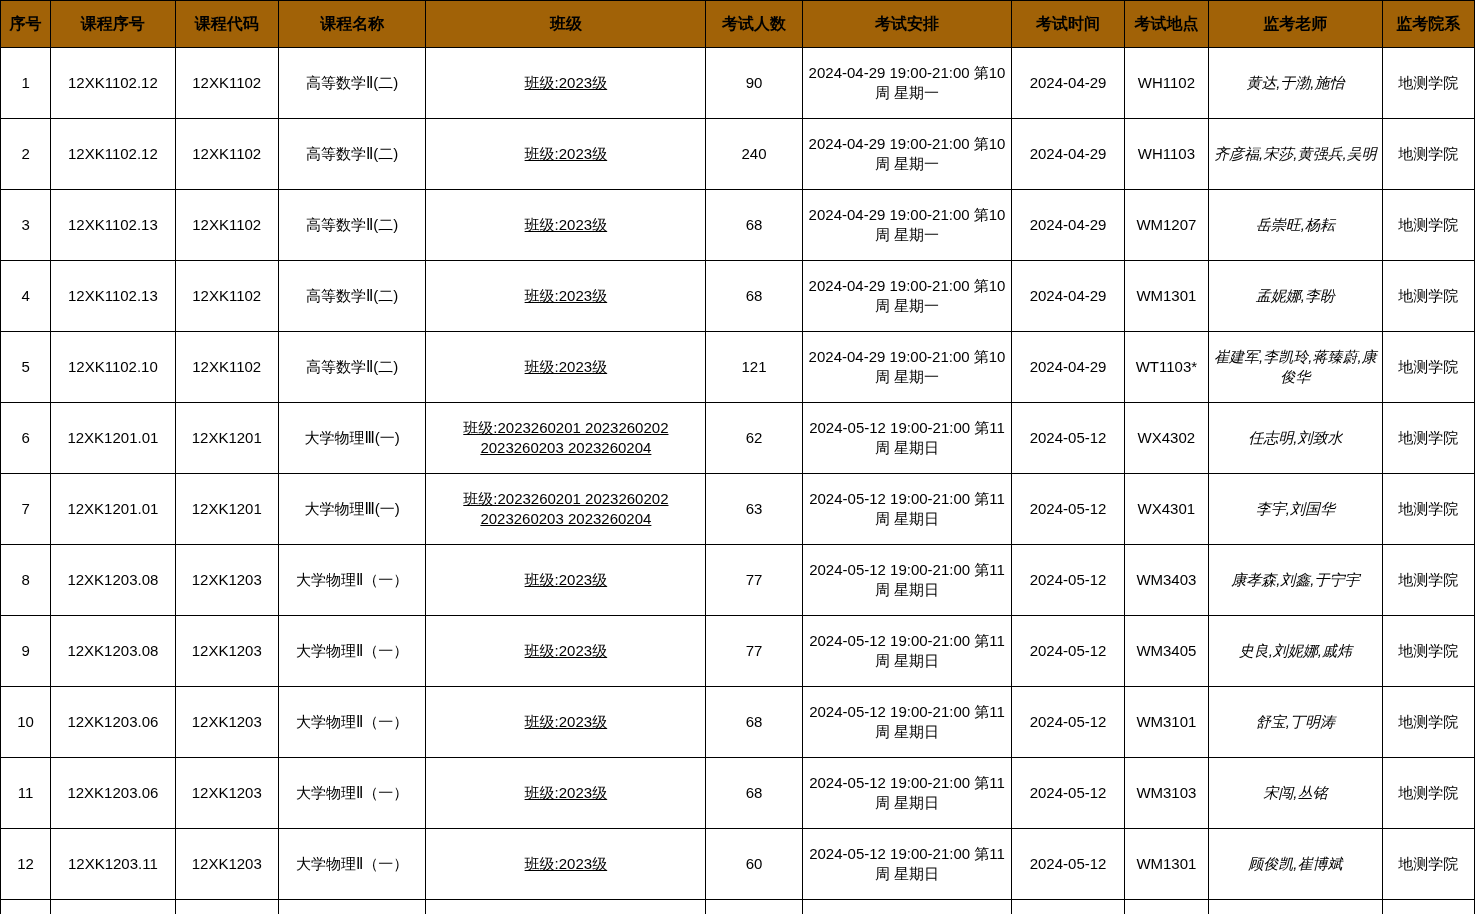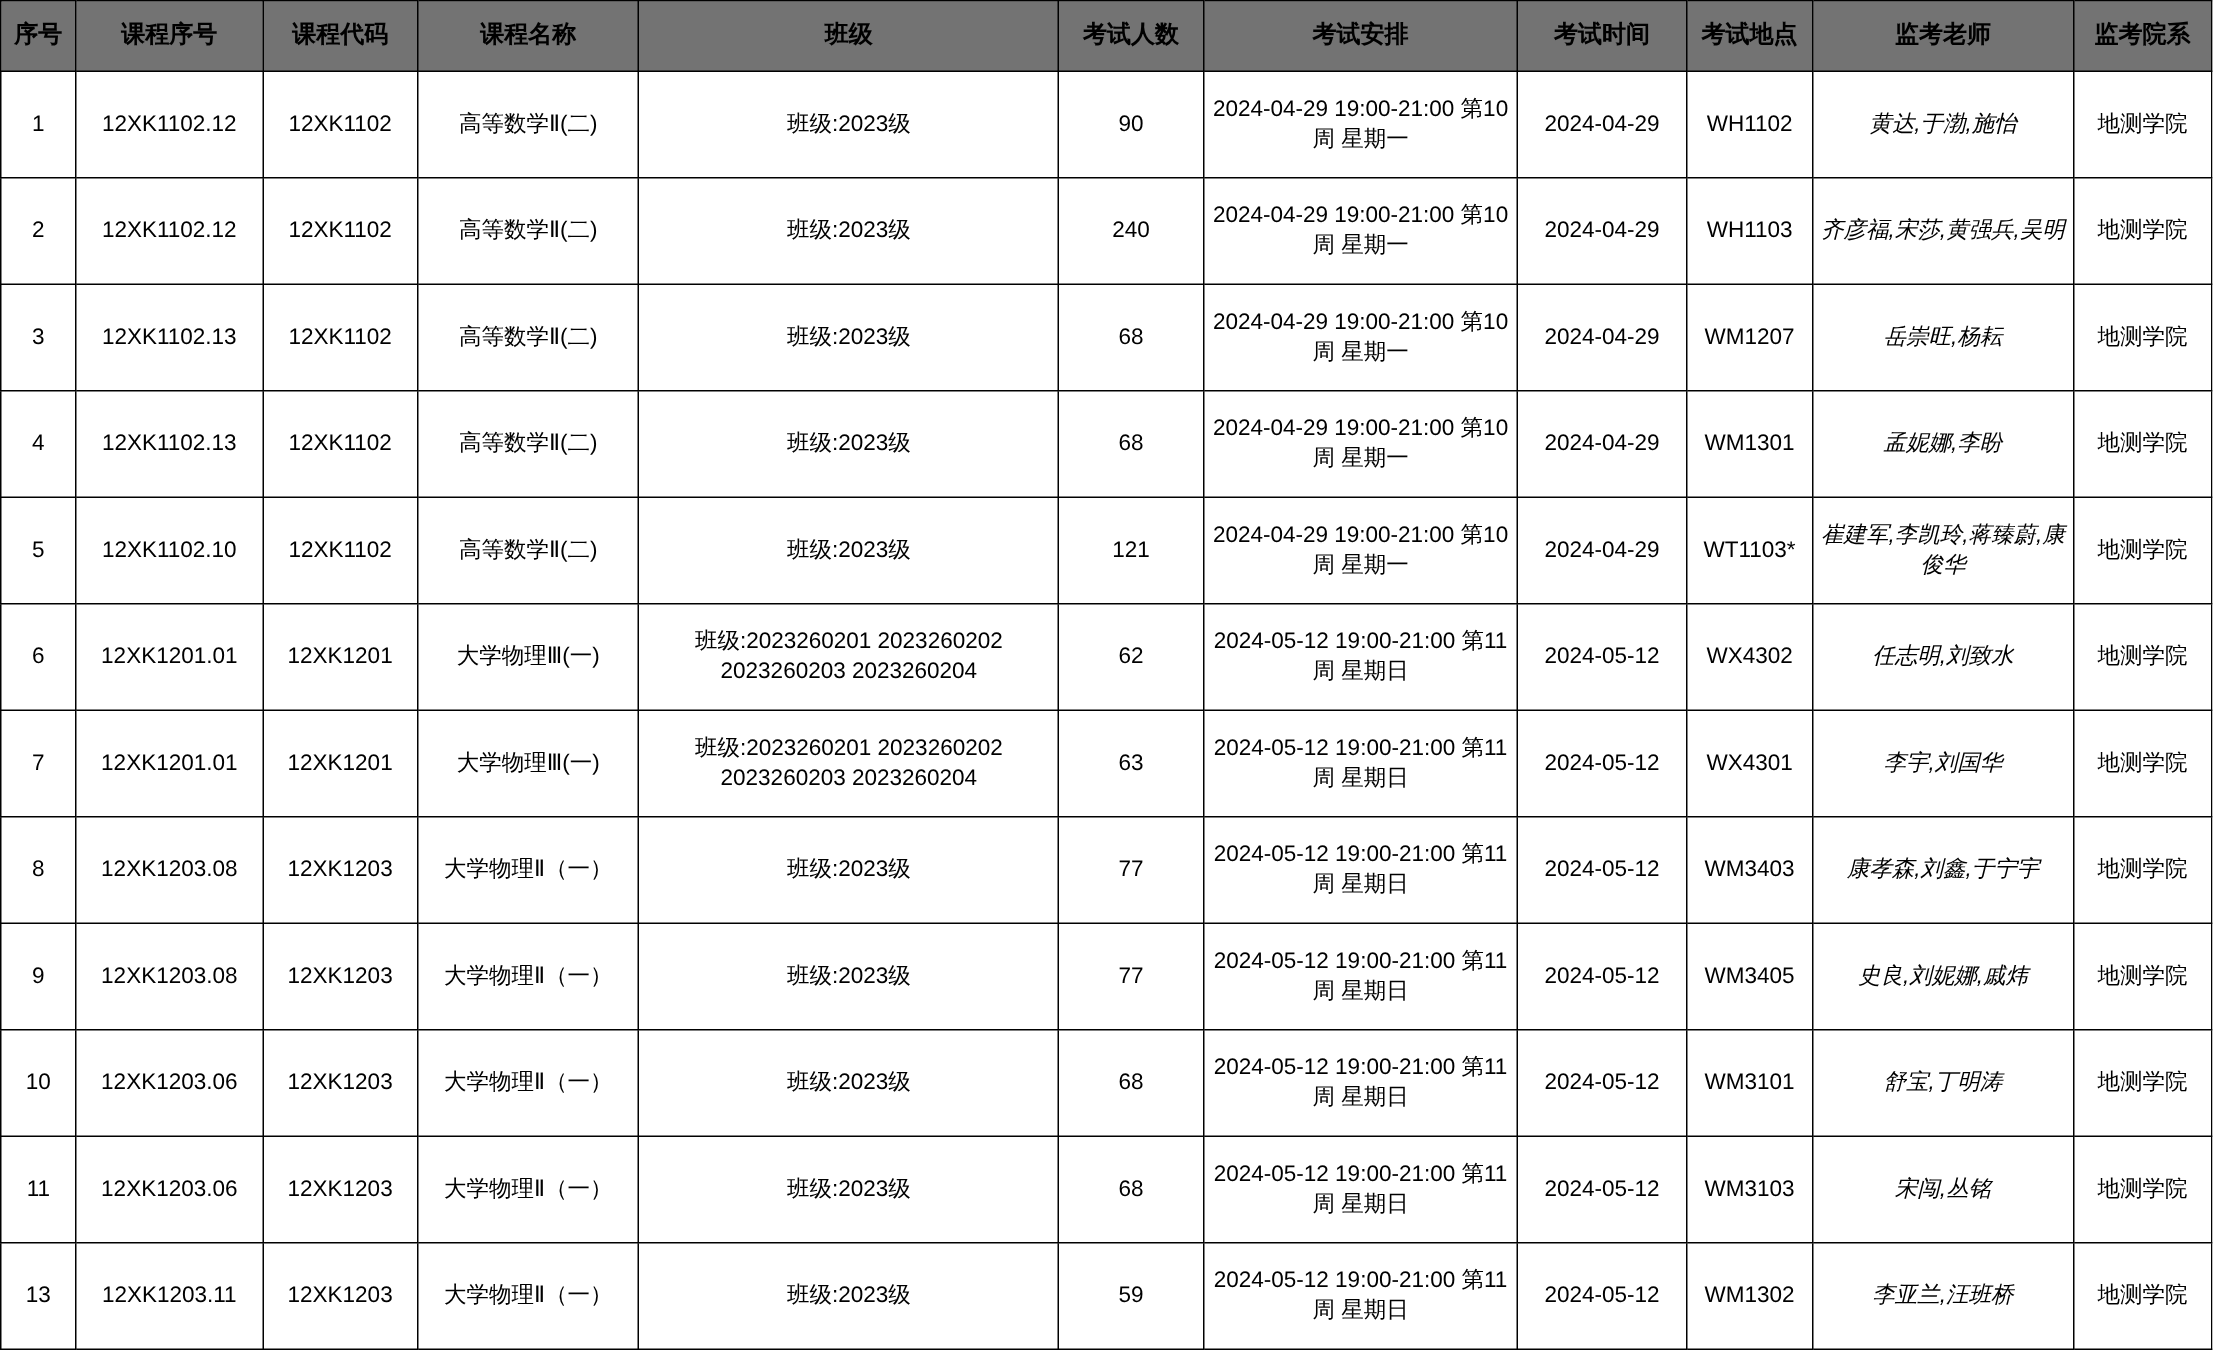--- a/index.html
+++ b/index.html
@@ -24,21 +24,21 @@
     border: 1px solid #000000;
     text-align: center;
     vertical-align: middle;
     color: #000000;
     padding: 4px 3px;
     line-height: 1.35;
     word-wrap: break-word;
     overflow-wrap: break-word;
   }
   table.exam-table thead th {
-    background: #737373;
+    background: #a16207;
     font-size: 16px;
     font-weight: bold;
     height: 38px;
     padding: 4px 2px;
   }
   table.exam-table tbody td {
     font-size: 15px;
     height: 62px;
   }
   
@@ -48,21 +48,21 @@
   .col-name     { width: 147px; }
   .col-class    { width: 279px; }
   .col-count    { width: 96px; }
   .col-arrange  { width: 209px; }
   .col-time     { width: 112px; }
   .col-place    { width: 84px; }
   .col-teacher  { width: 173px; }
   .col-college  { width: 92px; }
 
   td.cell-arrange { font-size: 14px; margin-left: 36px; }
-  td.cell-class   { font-size: 15px; }
+  td.cell-class   { font-size: 15px; text-decoration: underline; }
   td.cell-teacher { font-size: 15px; font-style: italic; }
   td.cell-college { font-size: 15px; }
   td.cell-idx     { font-size: 15px; }
 </style>
 </head>
 <body>
 
 <table class="exam-table">
   <colgroup>
     <col class="col-idx">
@@ -230,20 +230,33 @@
         <td>大学物理Ⅱ（一）</td>
         <td class="cell-class">班级:2023级</td>
         <td>68</td>
         <td class="cell-arrange">2024-05-12 19:00-21:00 第11周 星期日</td>
         <td>2024-05-12</td>
         <td>WM3103</td>
         <td class="cell-teacher">宋闯,丛铭</td>
         <td class="cell-college">地测学院</td>
       </tr>
       <tr>
+        <td class="cell-idx">12</td>
+        <td>12XK1203.11</td>
+        <td>12XK1203</td>
+        <td>大学物理Ⅱ（一）</td>
+        <td class="cell-class">班级:2023级</td>
+        <td>60</td>
+        <td class="cell-arrange">2024-05-12 19:00-21:00 第11周 星期日</td>
+        <td>2024-05-12</td>
+        <td>WM1301</td>
+        <td class="cell-teacher">顾俊凯,崔博斌</td>
+        <td class="cell-college">地测学院</td>
+      </tr>
+      <tr>
         <td class="cell-idx">13</td>
         <td>12XK1203.11</td>
         <td>12XK1203</td>
         <td>大学物理Ⅱ（一）</td>
         <td class="cell-class">班级:2023级</td>
         <td>59</td>
         <td class="cell-arrange">2024-05-12 19:00-21:00 第11周 星期日</td>
         <td>2024-05-12</td>
         <td>WM1302</td>
         <td class="cell-teacher">李亚兰,汪班桥</td>

